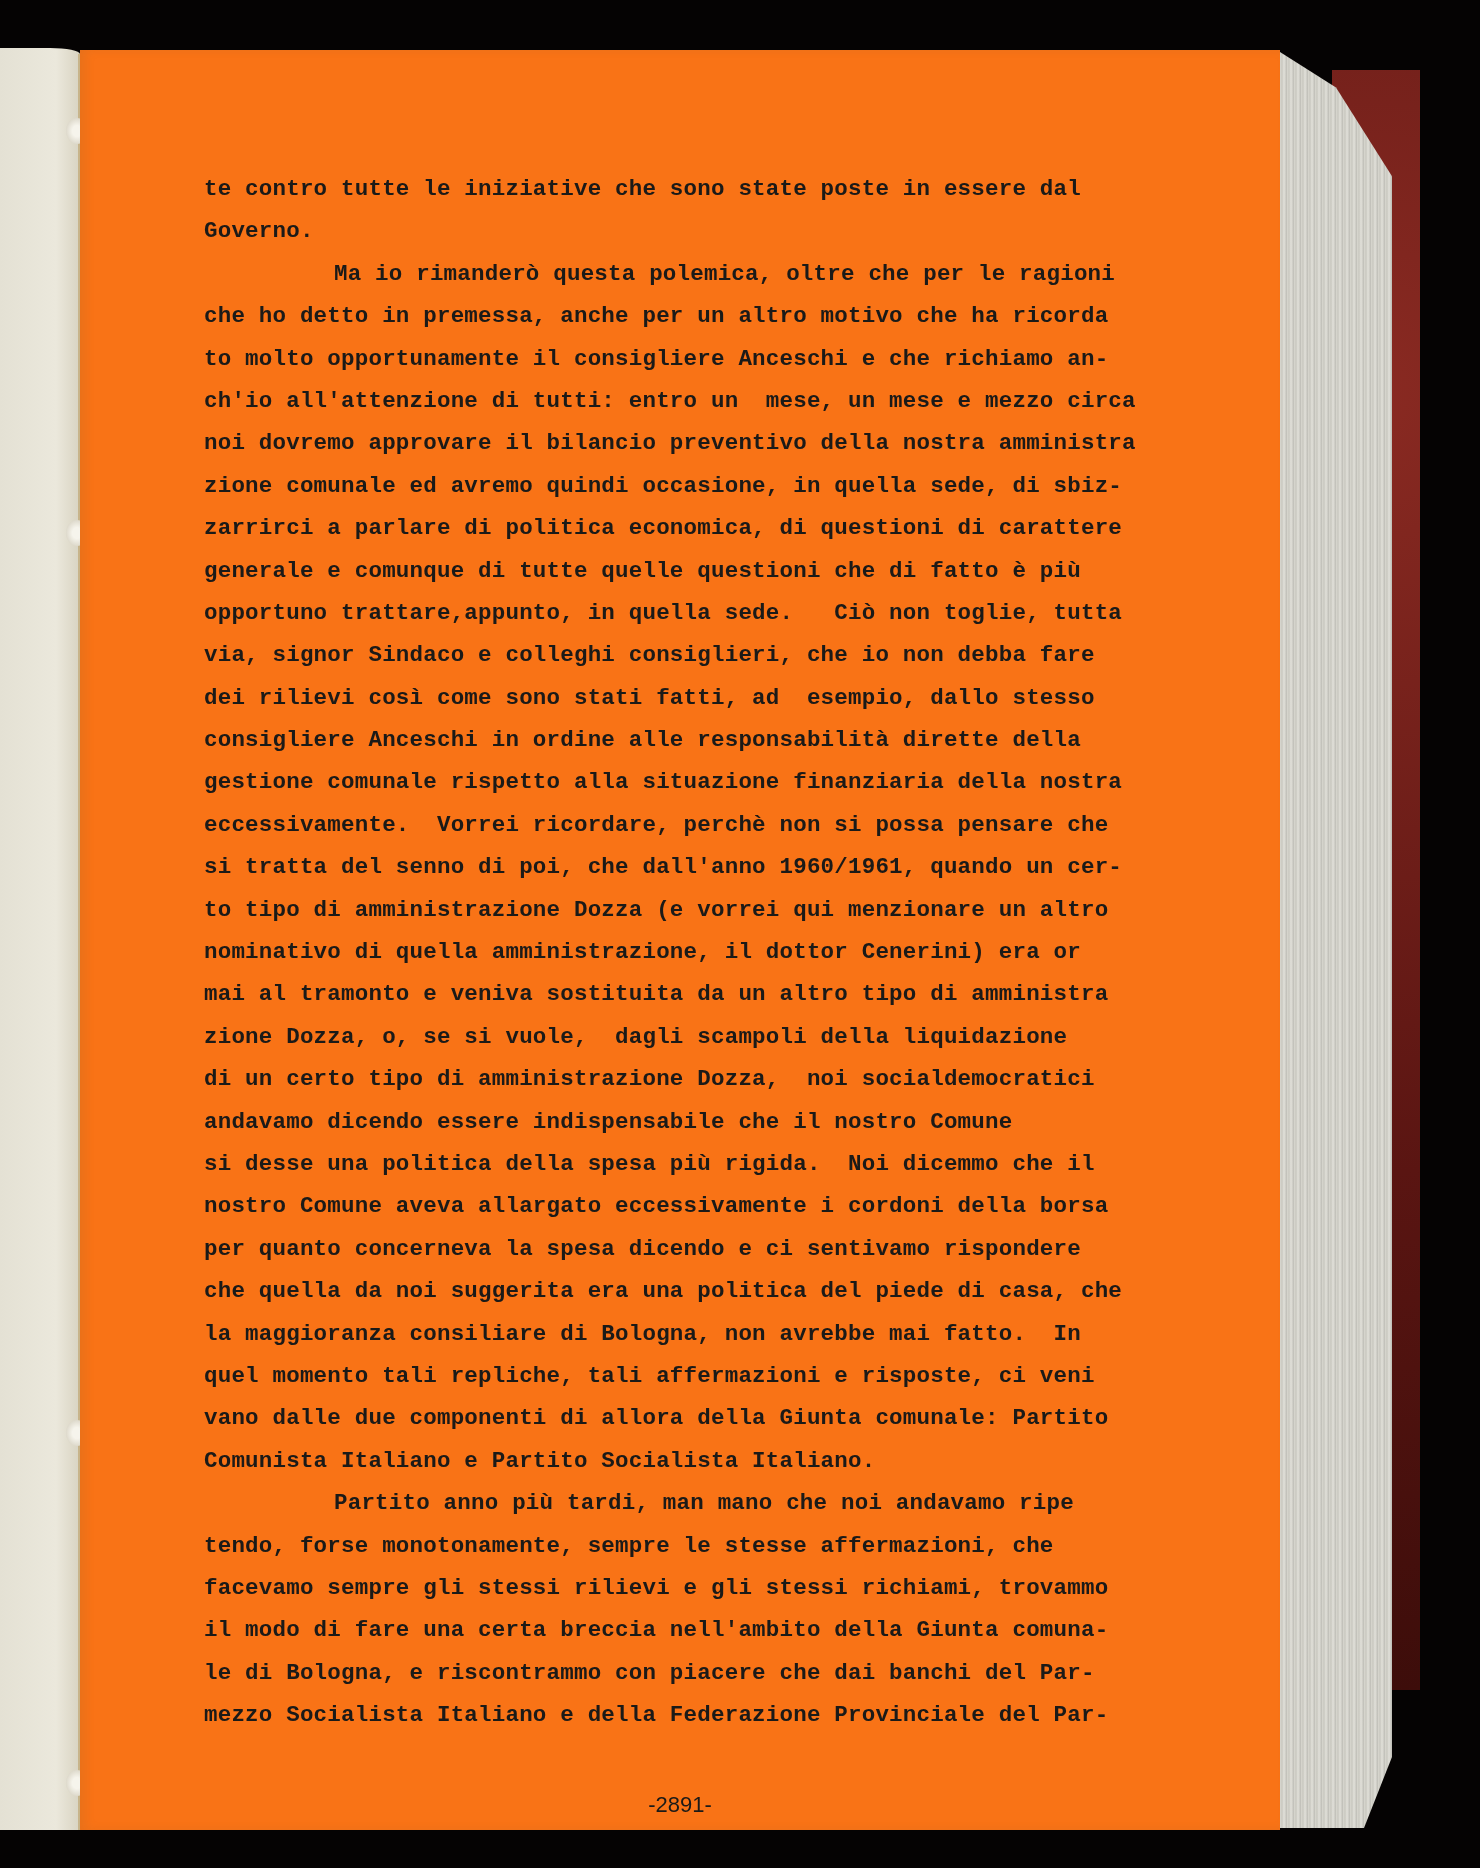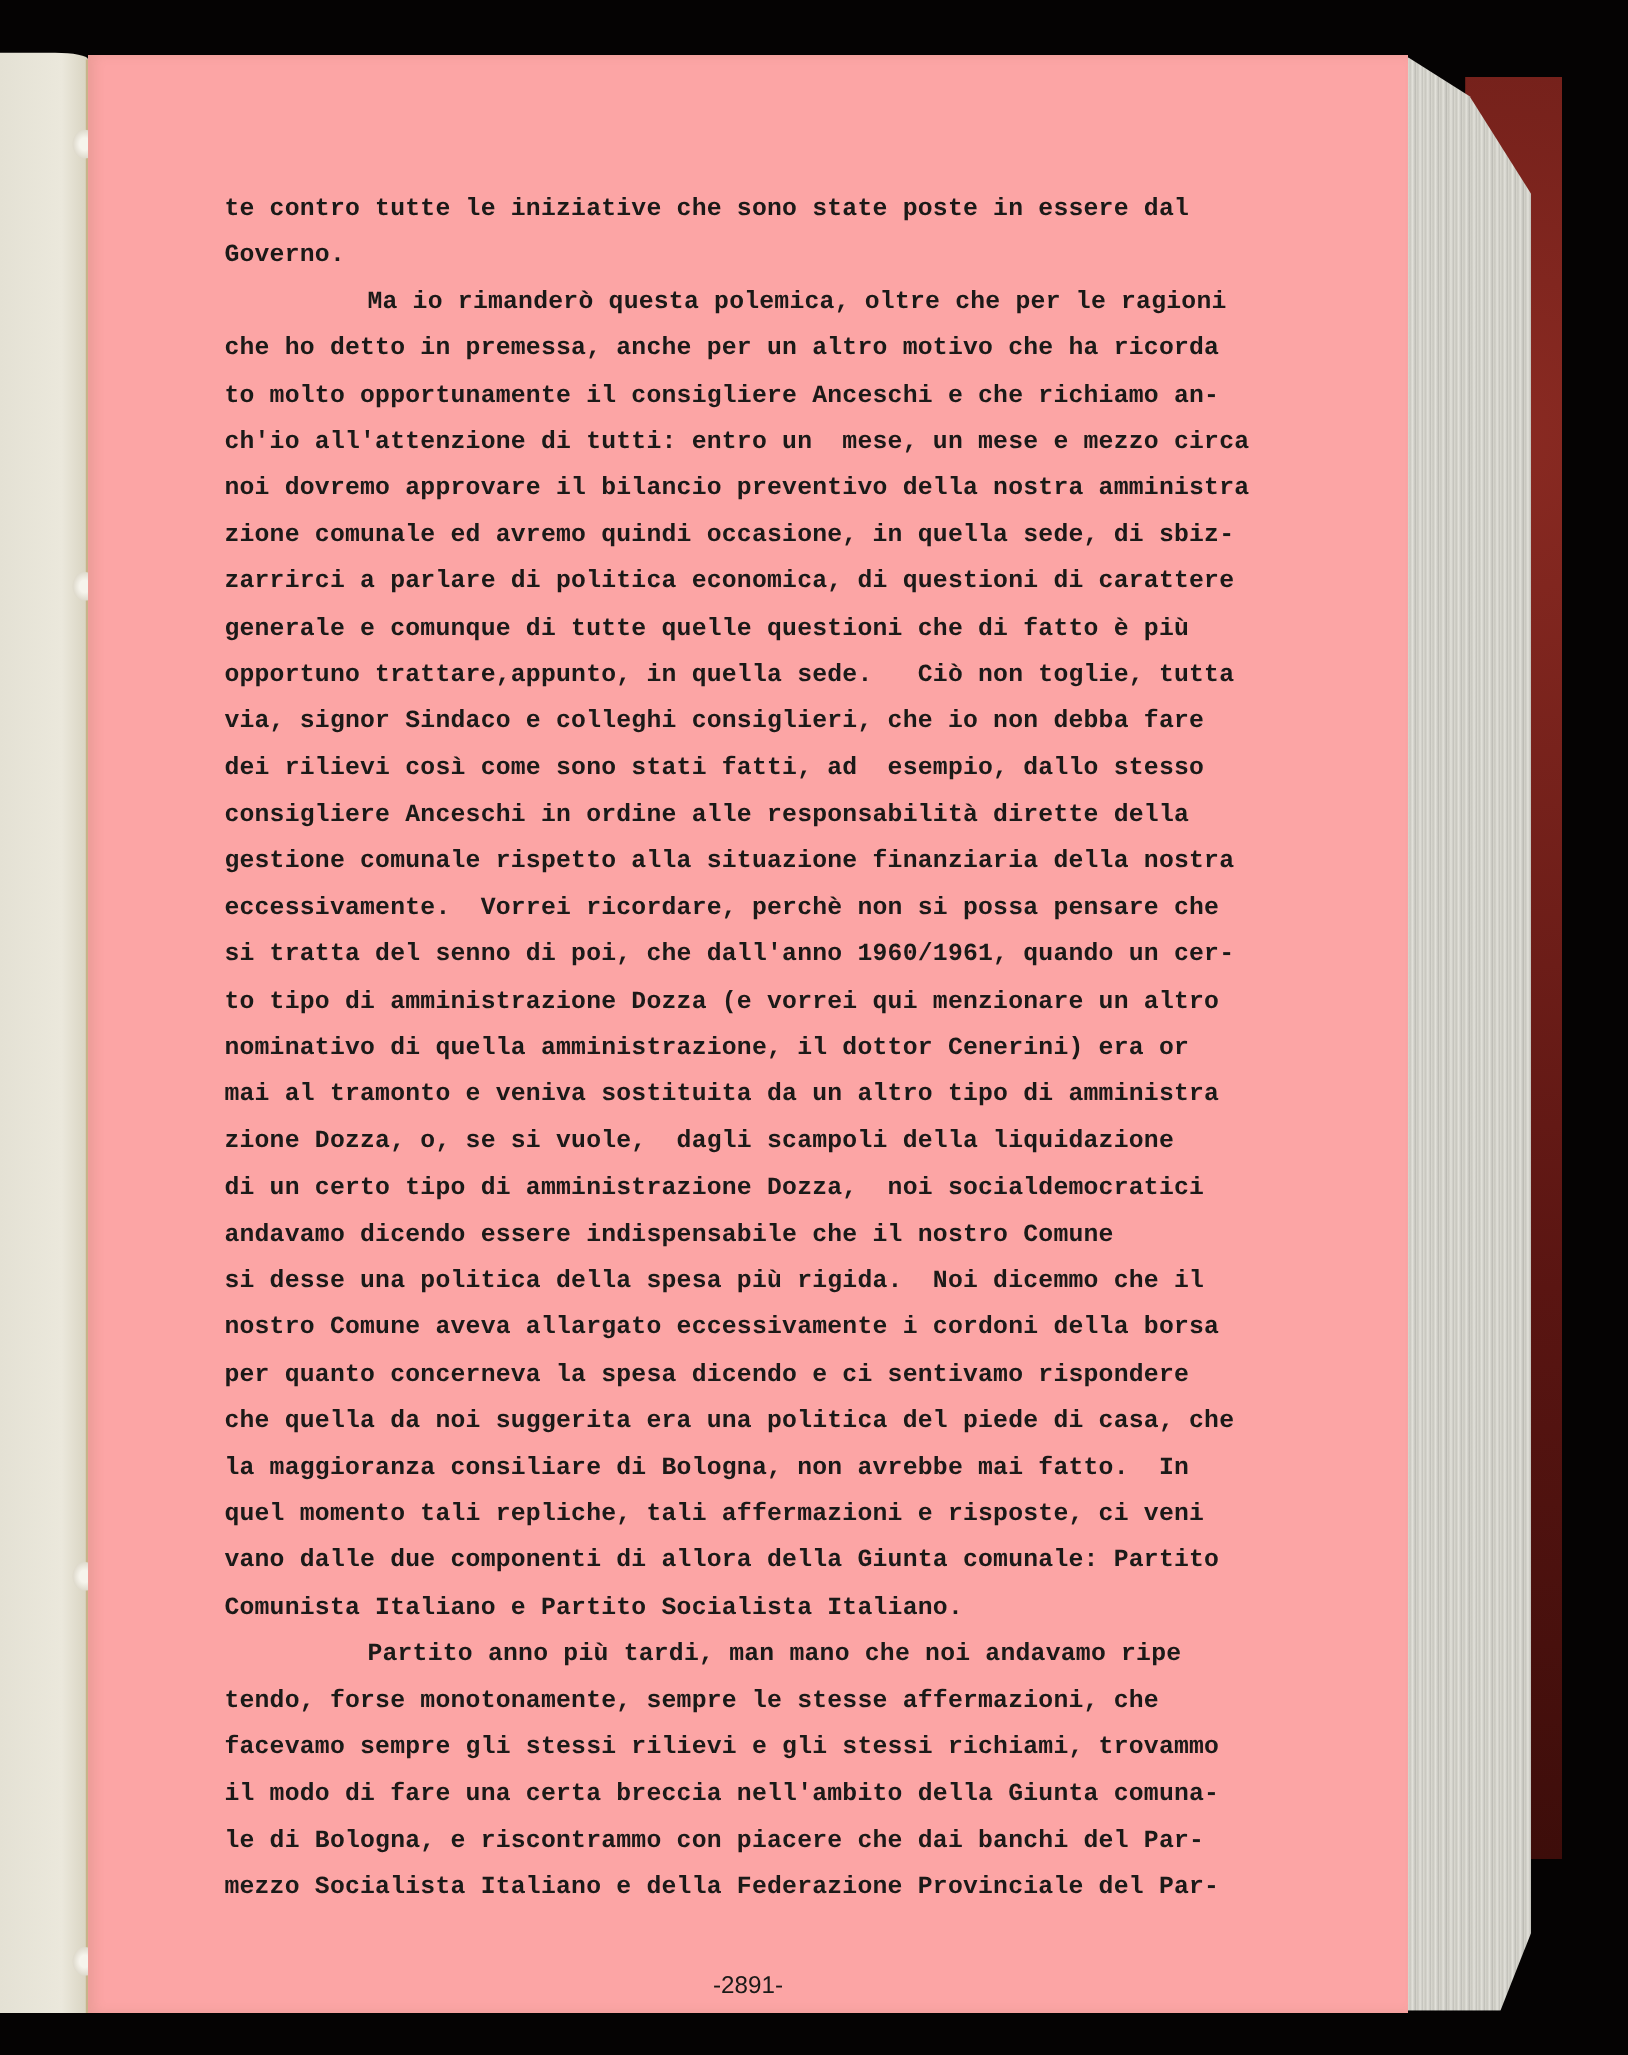--- a/index.html
+++ b/index.html
@@ -12,21 +12,21 @@
     position: absolute; left: 0; top: 48px; width: 80px; height: 1782px;
     background: linear-gradient(90deg, #e4e1d4 0%, #ebe8dc 70%, #d8d3c1 100%);
     border-top-right-radius: 30px 6px;
   }
   .gutter {
     position: absolute; left: 78px; top: 54px; width: 3px; height: 1776px;
     background: #c7b48a;
   }
   .right-page {
     position: absolute; left: 80px; top: 50px; width: 1200px; height: 1780px;
-    background: #fca5a5;
+    background: #f97316;
     box-shadow: inset 6px 0 10px rgba(120,100,60,0.12);
   }
   .page-edges {
     position: absolute; left: 1280px; top: 52px; width: 112px; height: 1776px;
     background: repeating-linear-gradient(90deg, #d9d8d0 0px, #c9c8c0 2px, #e2e1da 4px, #bdbcb5 7px);
     clip-path: polygon(0 0, 50% 2%, 100% 7%, 100% 96%, 75% 100%, 0 100%);
   }
   .cover {
     position: absolute; left: 1332px; top: 70px; width: 88px; height: 1620px;
     background: radial-gradient(circle at 30% 20%, #8a2a22, #5a1512 60%, #3d0d0a);

